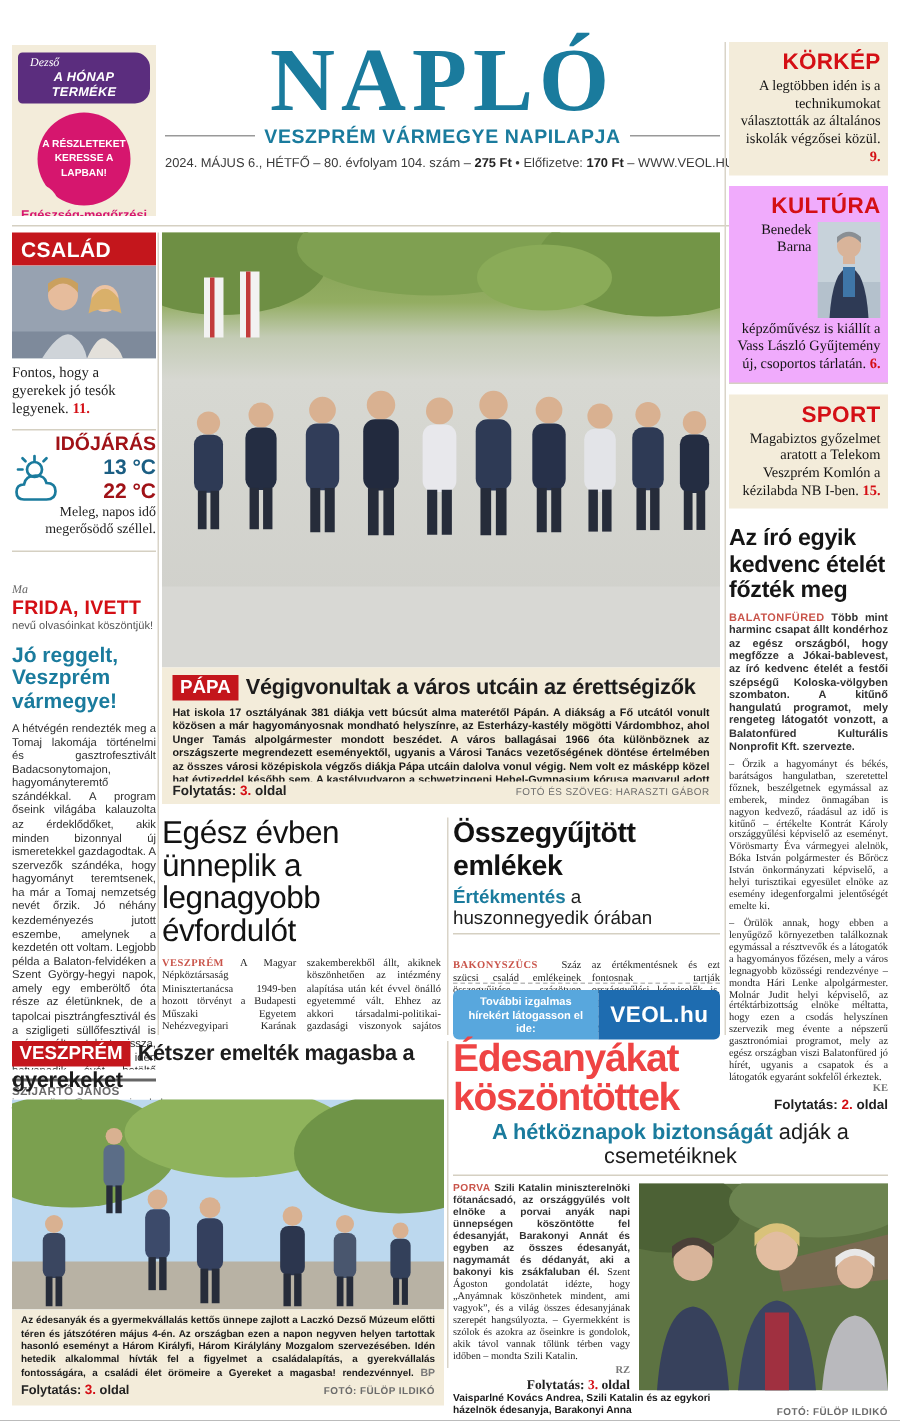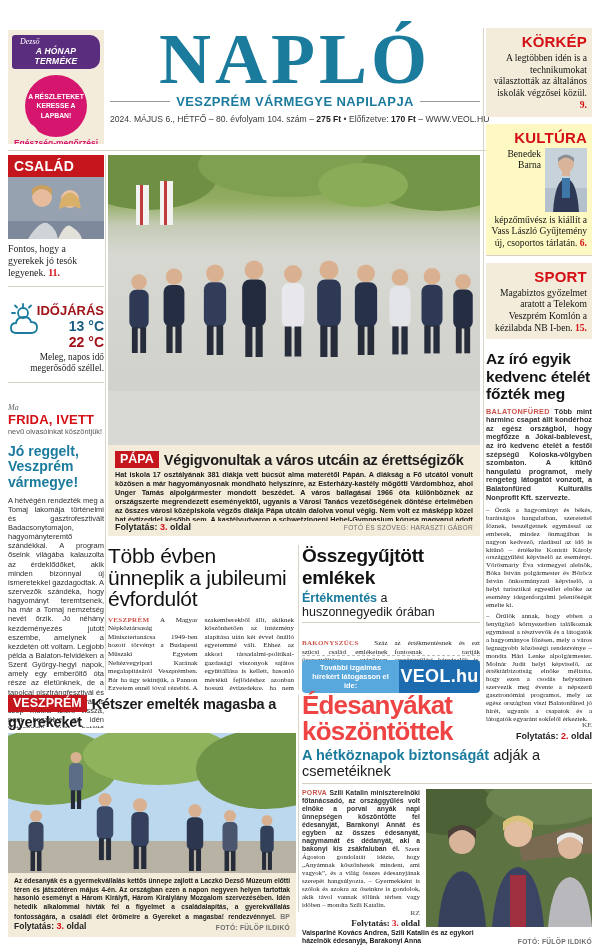--- a/index.html
+++ b/index.html
@@ -15,48 +15,48 @@
   
   .promo{left:8px;top:30px;width:96px;height:114px;background:var(--beige);text-align:center;overflow:hidden;}
   .promo-ribbon{margin:5px 4px 0;background:#5b2d7e;border-radius:3px 10px 10px 3px;color:#fff;padding:2px 2px 3px;}
   .promo-ribbon .script{font-family:"Liberation Serif",serif;font-style:italic;font-size:8px;display:block;text-align:left;padding-left:6px;}
   .promo-ribbon .big{font-size:8.5px;font-weight:bold;font-style:italic;display:block;letter-spacing:.2px;}
   .promo-circle{width:62px;height:62px;margin:6px auto 2px;background:#d6166e;border-radius:50%;display:flex;align-items:center;justify-content:center;color:#fff;font-weight:bold;font-size:6.8px;line-height:1.35;padding:2px;box-sizing:border-box;position:relative;}
   .promo-circle:after{content:"";position:absolute;left:-2px;bottom:-2px;width:16px;height:16px;background:var(--beige);border-radius:0 14px 0 0;}
   .promo-caption{color:#d6166e;font-weight:bold;font-size:8.5px;line-height:1.15;margin-top:2px;}
   
   .masthead{left:110px;top:26px;width:370px;text-align:center;}
-  .logo{font-family:"Liberation Serif",serif;font-weight:bold;font-size:72px;line-height:.92;color:var(--teal);letter-spacing:4px;}
+  .logo{font-family:"Liberation Serif",serif;font-weight:bold;font-size:60px;line-height:.92;color:var(--teal);letter-spacing:4px;}
   .subtitle-row{display:flex;align-items:center;gap:6px;margin-top:2px;}
   .subtitle-row .rule{flex:1;height:1px;background:#999;}
   .subtitle{color:var(--teal);font-weight:bold;font-size:13px;letter-spacing:.4px;white-space:nowrap;}
   .dateline{margin-top:5px;font-size:8.6px;color:#3b3b3b;white-space:nowrap;}
   .dateline b{color:#222;margin-top:26px;}
   
   .rail-r{left:486px;top:28px;width:106px;}
   .tbox{background:var(--beige);padding:5px 5px 6px;margin-bottom:7px;}
-  .tbox.white{background:#fef9c3;border-bottom:1px solid #d5d0c2;}
+  .tbox.white{background:#f0abfc;border-bottom:1px solid #d5d0c2;}
   .ttitle{color:var(--red2);font-weight:bold;font-size:15px;text-align:right;letter-spacing:.2px;}
   .ttext{font-family:"Liberation Serif",serif;font-size:9.6px;line-height:1.22;text-align:right;margin-top:2px;color:#141414;}
   .pageno{color:var(--red2);font-weight:bold;}
   .kultura-thumb{float:right;width:42px;height:64px;margin:2px 0 2px 4px;}
   .rail-art-h{font-size:15.5px;font-weight:bold;line-height:1.12;margin:4px 0 5px;color:#151515;letter-spacing:-.2px;}
   .rail-lead{font-size:7.3px;font-weight:bold;color:#333;line-height:1.18;text-align:justify;}
   .rail-body{font-family:"Liberation Serif",serif;font-size:6.9px;line-height:1.14;text-align:justify;margin-top:4px;color:#1b1b1b;}
   .loc{color:var(--salmon);font-weight:bold;letter-spacing:.3px;}
   .byline{display:block;text-align:right;color:#777;font-weight:bold;font-size:7px;}
   .more{font-weight:bold;font-size:9px;color:#222;}
   .more .pageno{font-size:9px;}
   .more-r{display:block;text-align:right;margin-top:1px;}
   
   .rail-l{left:8px;top:155px;width:96px;}
   .band{background:var(--red);color:#fff;font-weight:bold;font-size:14px;padding:3px 6px;letter-spacing:.3px;}
   .csalad-photo{width:96px;height:62px;display:block;}
   .csalad-text{font-family:"Liberation Serif",serif;font-size:9.8px;line-height:1.2;margin:4px 0 8px;}
-  .wx{text-align:right;border-top:1px solid #d5d0c2;padding-top:16px;position:relative;}
+  .wx{text-align:right;border-top:1px solid #d5d0c2;padding-top:1px;position:relative;}
   .wx-title{color:#a01217;font-weight:bold;font-size:13px;}
   .wx-low{color:#1b5e83;font-weight:bold;font-size:14px;}
   .wx-high{color:#a01217;font-weight:bold;font-size:14px;}
   .wx-desc{font-family:"Liberation Serif",serif;font-size:9.3px;line-height:1.2;margin-top:2px;color:#222;}
   .wx-icon{position:absolute;left:0;top:14px;}
   .nameday{border-top:1px solid #d5d0c2;margin-top:7px;padding-top:20px;}
   .nd-prefix{font-family:"Liberation Serif",serif;font-style:italic;font-size:8px;color:#666;}
   .nd-names{color:var(--red2);font-weight:bold;font-size:13px;letter-spacing:.2px;}
   .nd-suffix{font-size:7.4px;color:#555;}
   .ed-title{color:var(--teal);font-weight:bold;font-size:14px;line-height:1.12;margin:8px 0 5px;}
@@ -78,32 +78,32 @@
   .mid-r{left:302px;top:545px;width:178px;height:145px;overflow:hidden;}
   .mid-h1{font-size:21px;line-height:1.03;letter-spacing:-.3px;color:#121212;margin-bottom:6px;}
   .mid-h2{font-size:19px;font-weight:bold;letter-spacing:-.3px;color:#121212;margin-bottom:2px;}
   .mid-sub{font-size:12.5px;margin-bottom:16px;border-bottom:1px solid #d5d0c2;padding-bottom:3px;}
   .sub-accent{color:var(--teal);font-weight:bold;}
   .cols{display:flex;gap:7px;}
   .col{flex:1;font-family:"Liberation Serif",serif;font-size:7px;line-height:1.22;text-align:justify;color:#1b1b1b;}
   .banner{position:absolute;left:302px;top:655px;width:178px;height:33px;display:flex;border-top:1px dashed #bbb;padding-top:4px;box-sizing:content-box;}
   .banner-l{flex:1.2;background:#58a7dd;border-radius:4px 0 0 4px;display:flex;align-items:center;justify-content:center;}
   .banner-l span{color:#fff;font-weight:bold;font-size:7.4px;text-align:center;line-height:1.25;padding:0 4px;}
-  .banner-r{flex:1;background:#1e6cb0;border-radius:0 4px 4px 0;display:flex;align-items:center;justify-content:center;color:#fff;font-weight:bold;font-size:18px;letter-spacing:.3px;}
+  .banner-r{flex:1;background:#1e6cb0;border-radius:0 4px 4px 0;display:flex;align-items:center;justify-content:center;color:#fff;font-weight:bold;font-size:15px;letter-spacing:.3px;}
   
   .bl{left:8px;top:694px;width:288px;}
   .bl-h{font-weight:bold;font-size:14.5px;letter-spacing:-.2px;vertical-align:middle;}
   .bl-photo{width:288px;height:140px;display:block;margin-top:3px;}
   .bl-cap{background:var(--beige);padding:4px 6px;font-weight:bold;font-size:6.6px;line-height:1.3;text-align:justify;color:#1a1a1a;position:relative;}
   .bl-cap .more{font-size:8.5px;}
   .bl-credit{position:absolute;right:6px;bottom:4px;}
   
   .br{left:302px;top:692px;width:290px;}
   .br-h{font-weight:bold;font-size:26px;letter-spacing:-.8px;line-height:1;color:#ef4444;}
-  .br-sub{font-size:14.5px;margin-top:3px;border-bottom:1px solid #d5d0c2;padding-bottom:4px;}
+  .br-sub{font-size:14.5px;margin-top:3px;border-bottom:1px solid #d5d0c2;padding-bottom:4px;text-align:center;}
   .br-cols{display:flex;gap:6px;margin-top:5px;}
   .br-text{width:118px;font-family:"Liberation Serif",serif;font-size:6.8px;line-height:1.18;text-align:justify;color:#1b1b1b;height:138px;overflow:hidden;}
   .br-text .lead-b{font-family:"Liberation Sans",sans-serif;font-weight:bold;color:#333;}
   .br-photo{width:166px;height:138px;display:block;}
   .br-cap{margin-top:2px;font-weight:bold;font-size:6.8px;line-height:1.25;color:#1a1a1a;display:flex;justify-content:space-between;align-items:flex-end;gap:6px;}
 </style>
 </head>
 <body>
 
 <div class="page">
@@ -251,21 +251,21 @@
       <span class="badge">PÁPA</span><span class="lead-h">Végigvonultak a város utcáin az érettségizők</span>
     </div>
     <div class="cap-text" style="max-height:50px;overflow:hidden;">Hat iskola 17 osztályának 381 diákja vett búcsút alma materétől Pápán. A diákság a Fő utcától vonult közösen a már hagyományosnak mondható helyszínre, az Esterházy-kastély mögötti Várdombhoz, ahol Unger Tamás alpolgármester mondott beszédet. A város ballagásai 1966 óta különböznek az országszerte megrendezett eseményektől, ugyanis a Városi Tanács vezetőségének döntése értelmében az összes városi középiskola végzős diákja Pápa utcáin dalolva vonul végig. Nem volt ez másképp közel hat évtizeddel később sem. A kastélyudvaron a schwetzingeni Hebel-Gymnasium kórusa magyarul adott elő két dalt, majd Unger Tamás alpolgármester mondott ünnepi beszédet.</div>
     <div class="cap-foot">
       <span class="more"><span>Folytatás:</span> <span class="pageno">3.</span><span> oldal</span></span>
       <span class="credit">FOTÓ ÉS SZÖVEG: HARASZTI GÁBOR</span>
     </div>
   </div>
 
   <div class="abs mid-l">
-    <div class="mid-h1">Több évben ünneplik a jubileumi évfordulót</div>
+    <div class="mid-h1">Egész évben ünneplik a legnagyobb évfordulót</div>
     <div class="cols">
       <div class="col"><span class="loc">VESZPRÉM</span><span> A Magyar Népköztársaság Minisztertanácsa 1949-ben hozott törvényt a Budapesti Műszaki Egyetem Nehézvegyipari Karának megalapításáról Veszprémben. Bár ha úgy tekintjük, a Pannon Egyetem ennél jóval régebbi. A huszadik századi egyetemalapító, Polinszky Károly akadémikus verbuválta oktatói gárda kiváló, elkötelezett</span></div>
       <div class="col"><span>szakemberekből állt, akiknek köszönhetően az intézmény alapítása után két évvel önálló egyetemmé vált. Ehhez az akkori társadalmi-politikai-gazdasági viszonyok sajátos együttállása is kellett, hasonló mértékű fejlődéshez azonban hosszú évtizedekre, ha nem évszázadokra lett volna szükség.</span></div>
     </div>
   </div>
 
   <div class="abs mid-r">
     <div class="mid-h2">Összegyűjtött emlékek</div>
     <div class="mid-sub"><span class="sub-accent">Értékmentés</span><span> a huszonnegyedik órában</span></div>
     <div class="cols">

